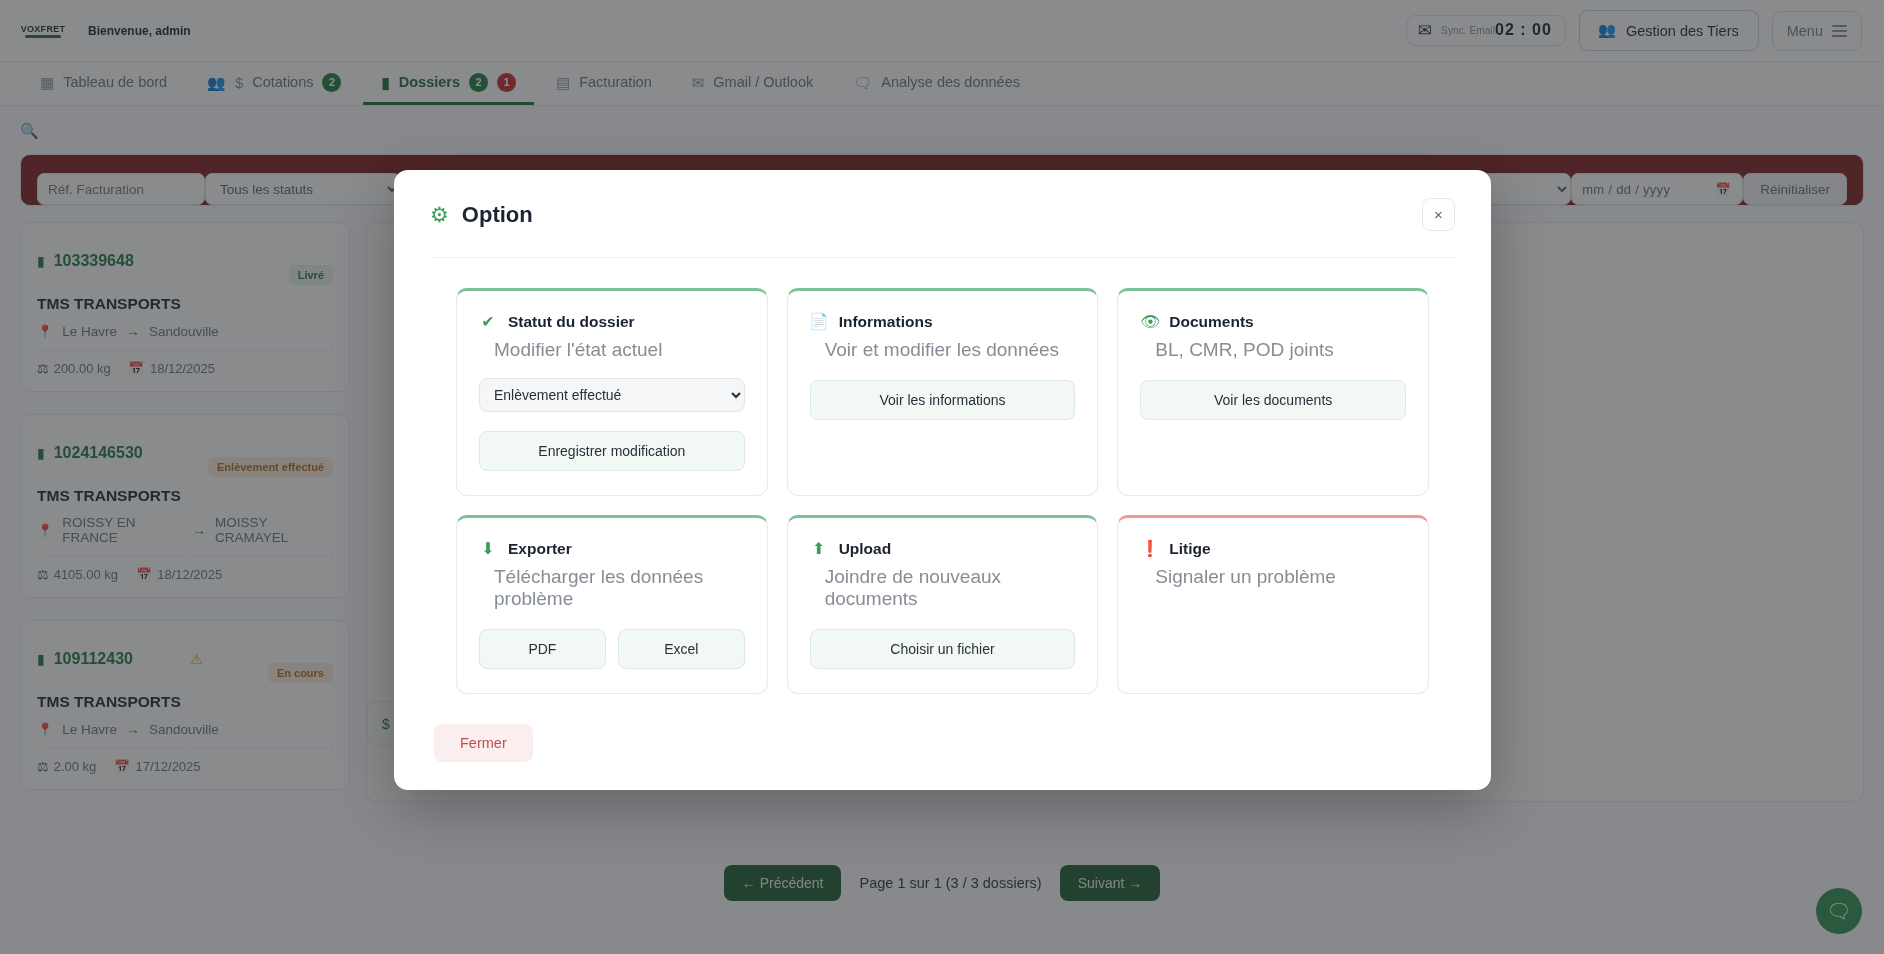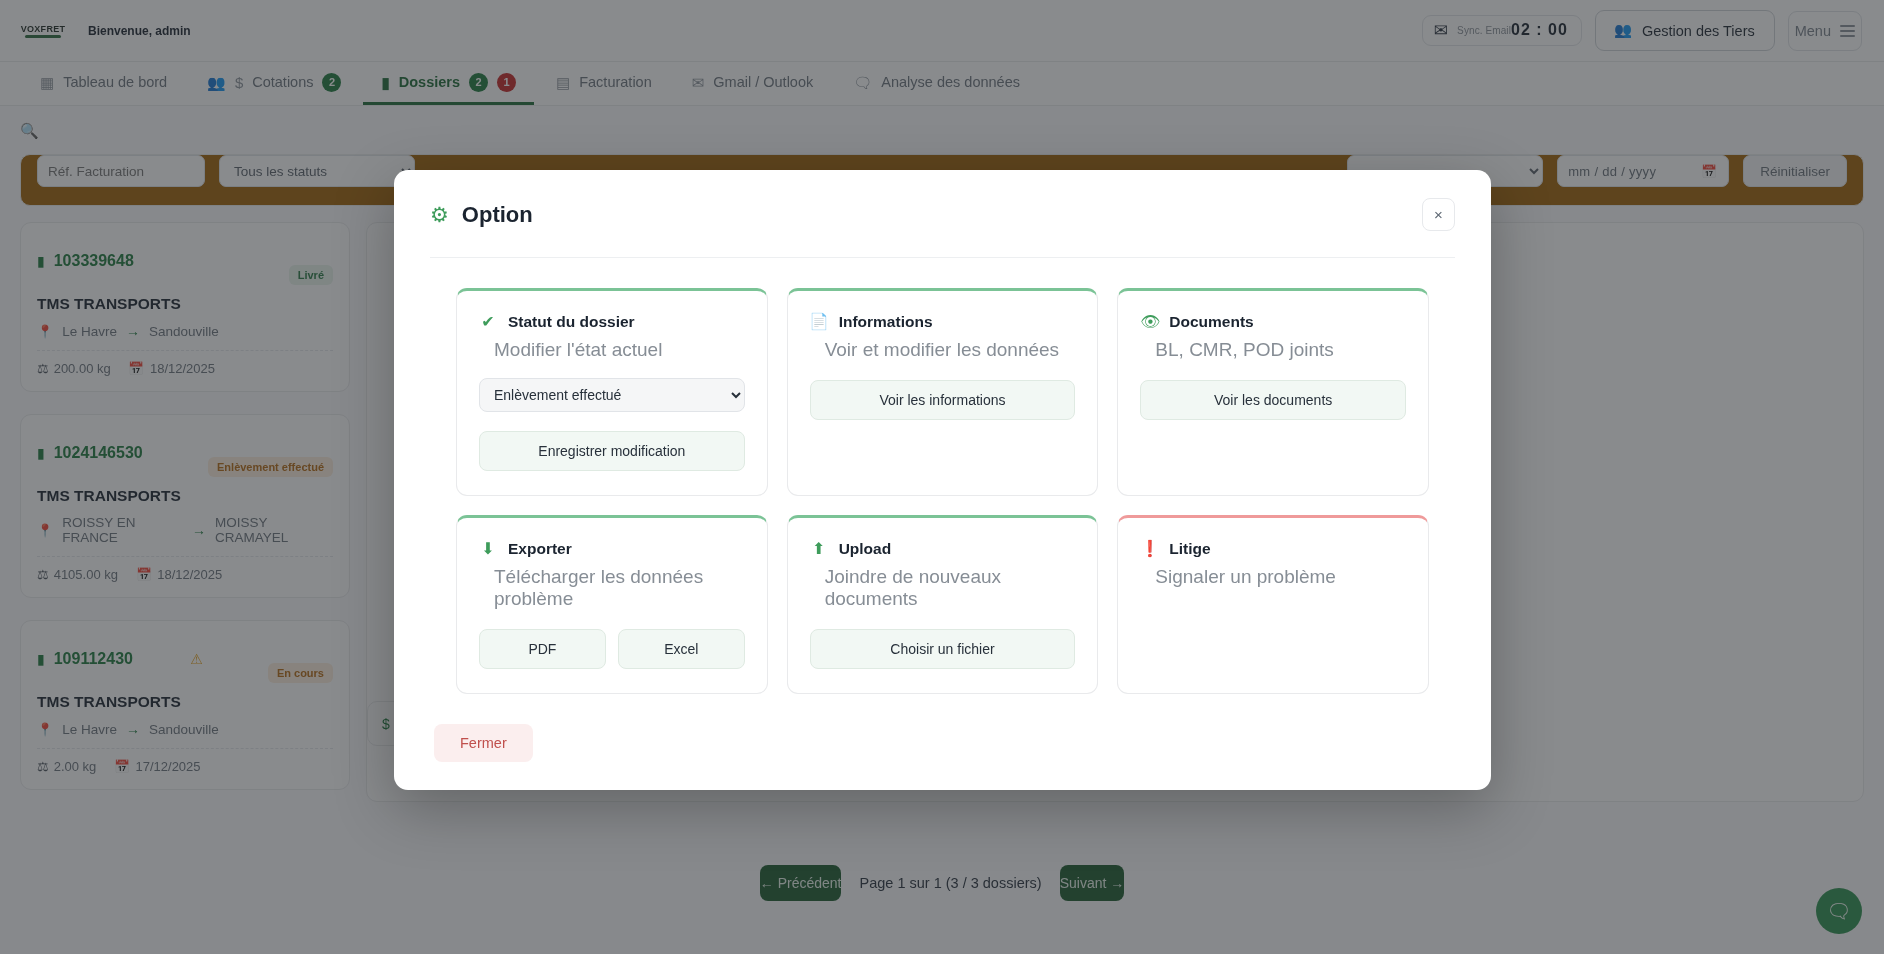--- a/index.html
+++ b/index.html
@@ -50,21 +50,21 @@
   .sync-txts { display: flex; flex-direction: row; align-items: center; }
   .sync-label { font-size: 10px; color: #8b9199; letter-spacing: .1px; }
   .sync-time { font-size: 16px; font-weight: 700; color: #1b2430; letter-spacing: 1px; text-align: right; }
   .btn-tiers {
     border: 1px solid #cfd3d8; border-radius: 9px; background: #fff;
     padding: 11px 19px; font-size: 14.5px; color: #1f2833;
     display: flex; align-items: center; gap: 9px; cursor: pointer;
   }
   .btn-menu {
     border: 1px solid #dfe2e6; border-radius: 9px; background: #fff;
-    padding: 11px 6px; font-size: 14.5px; color: #7b838d;
+    padding: 11px 14px; font-size: 14.5px; color: #7b838d;
     display: flex; align-items: center; gap: 9px; cursor: pointer;
   }
   .burger { display:flex; flex-direction:column; gap:3px; }
   .burger i { display:block; width:15px; height:2px; background:#8a9099; border-radius:2px; }
 
   
   .navbar {
     height: 44px; background: #ffffff; display: flex; align-items: stretch;
     padding: 0 22px; border-bottom: 1px solid #e9eaec; gap: 4px;
   }
@@ -89,23 +89,23 @@
   .searchrow { display: flex; align-items: center; gap: 14px; padding: 16px 20px 8px 20px; }
   .search-ico { color: #6d757e; font-size: 15px; }
   .search-input {
     width: 318px; height: 34px; border: 1px solid #e1e4e8; border-radius: 8px;
     padding: 0 12px; font-size: 14px; color: #4a525c; background: #fff;
     font-family: "Liberation Sans", sans-serif;
   }
 
   
   .filterbar {
-    margin: 6px 20px 0 20px; background: #a16207; border: 1px solid #e9eaec;
-    border-radius: 10px; height: 52px; display: flex; align-items: flex-start;
-    gap: 14px; padding: 0 16px;
+    margin: 6px 20px 0 20px; background: #7f1d1d; border: 1px solid #e9eaec;
+    border-radius: 10px; height: 52px; display: flex; align-items: flex-end;
+    padding: 0 16px;
   }
   .f-input, .f-select, .f-date {
     height: 32px; border: 1px solid #e1e4e8; border-radius: 7px;
     background: #fff; font-size: 13.5px; color: #5b636c; padding: 0 10px;
     font-family: "Liberation Sans", sans-serif;
   }
   .f-input { width: 168px; }
   .f-select { width: 196px; }
   .f-grow { flex: 1; }
   .f-date { width: 172px; display:flex; align-items:center; justify-content:space-between; color:#6a727b; letter-spacing:.3px; font-size:13px; }
@@ -162,21 +162,21 @@
     border-top: 1px dashed #d9dde1;
   }
 
   
   .pagination {
     position: absolute; left: 0; right: 0; top: 865px;
     display: flex; align-items: center; justify-content: center; gap: 18px;
   }
   .pg-btn {
     background: #1d5c30; color: #e9f3ec; border: none; border-radius: 8px;
-    padding: 10px 0; font-size: 14px; cursor: pointer;
+    padding: 10px 18px; font-size: 14px; cursor: pointer;
     font-family: "Liberation Sans", sans-serif;
   }
   .pg-info { font-size: 14.5px; color: #2b3440; }
 
   .chat-fab {
     position: absolute; right: 22px; bottom: 20px;
     width: 46px; height: 46px; border-radius: 50%;
     background: #2e9150; display:flex; align-items:center; justify-content:center;
     color:#fff; font-size: 20px; cursor:pointer;
   }

